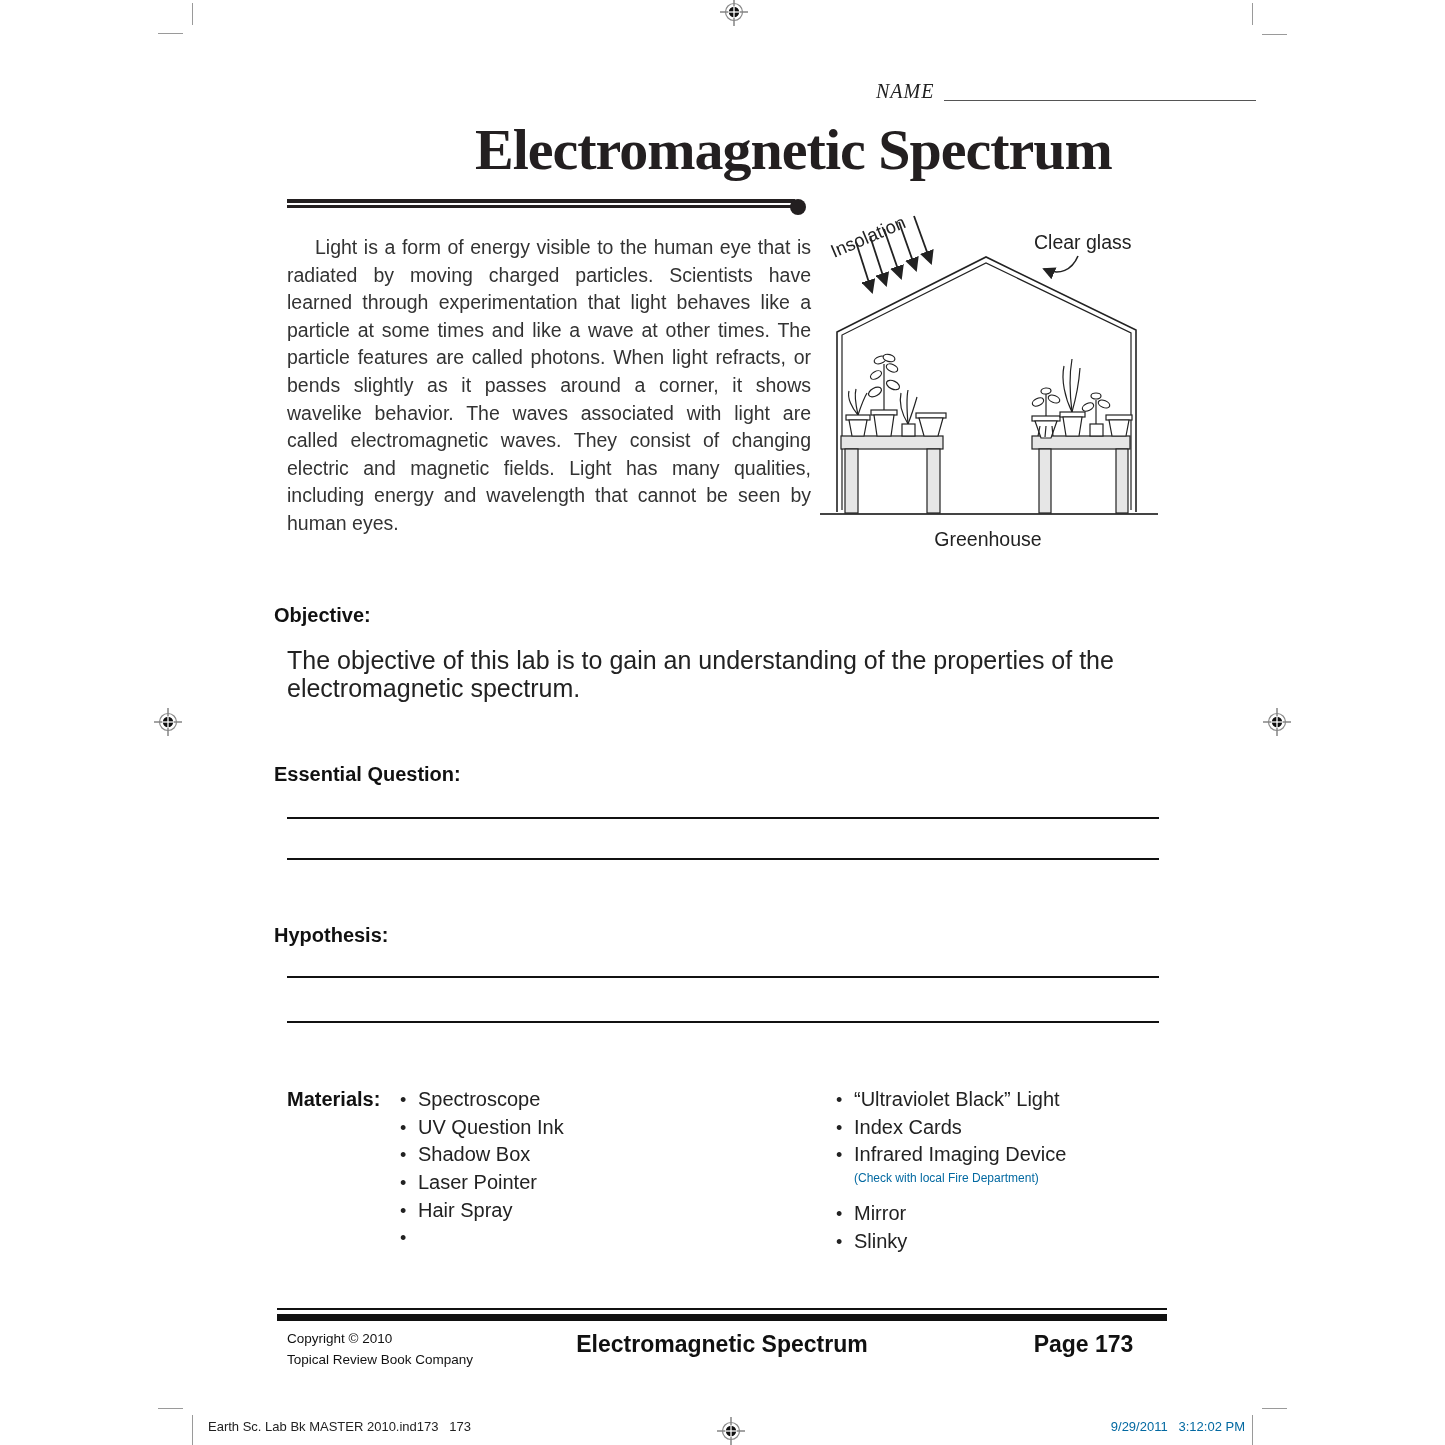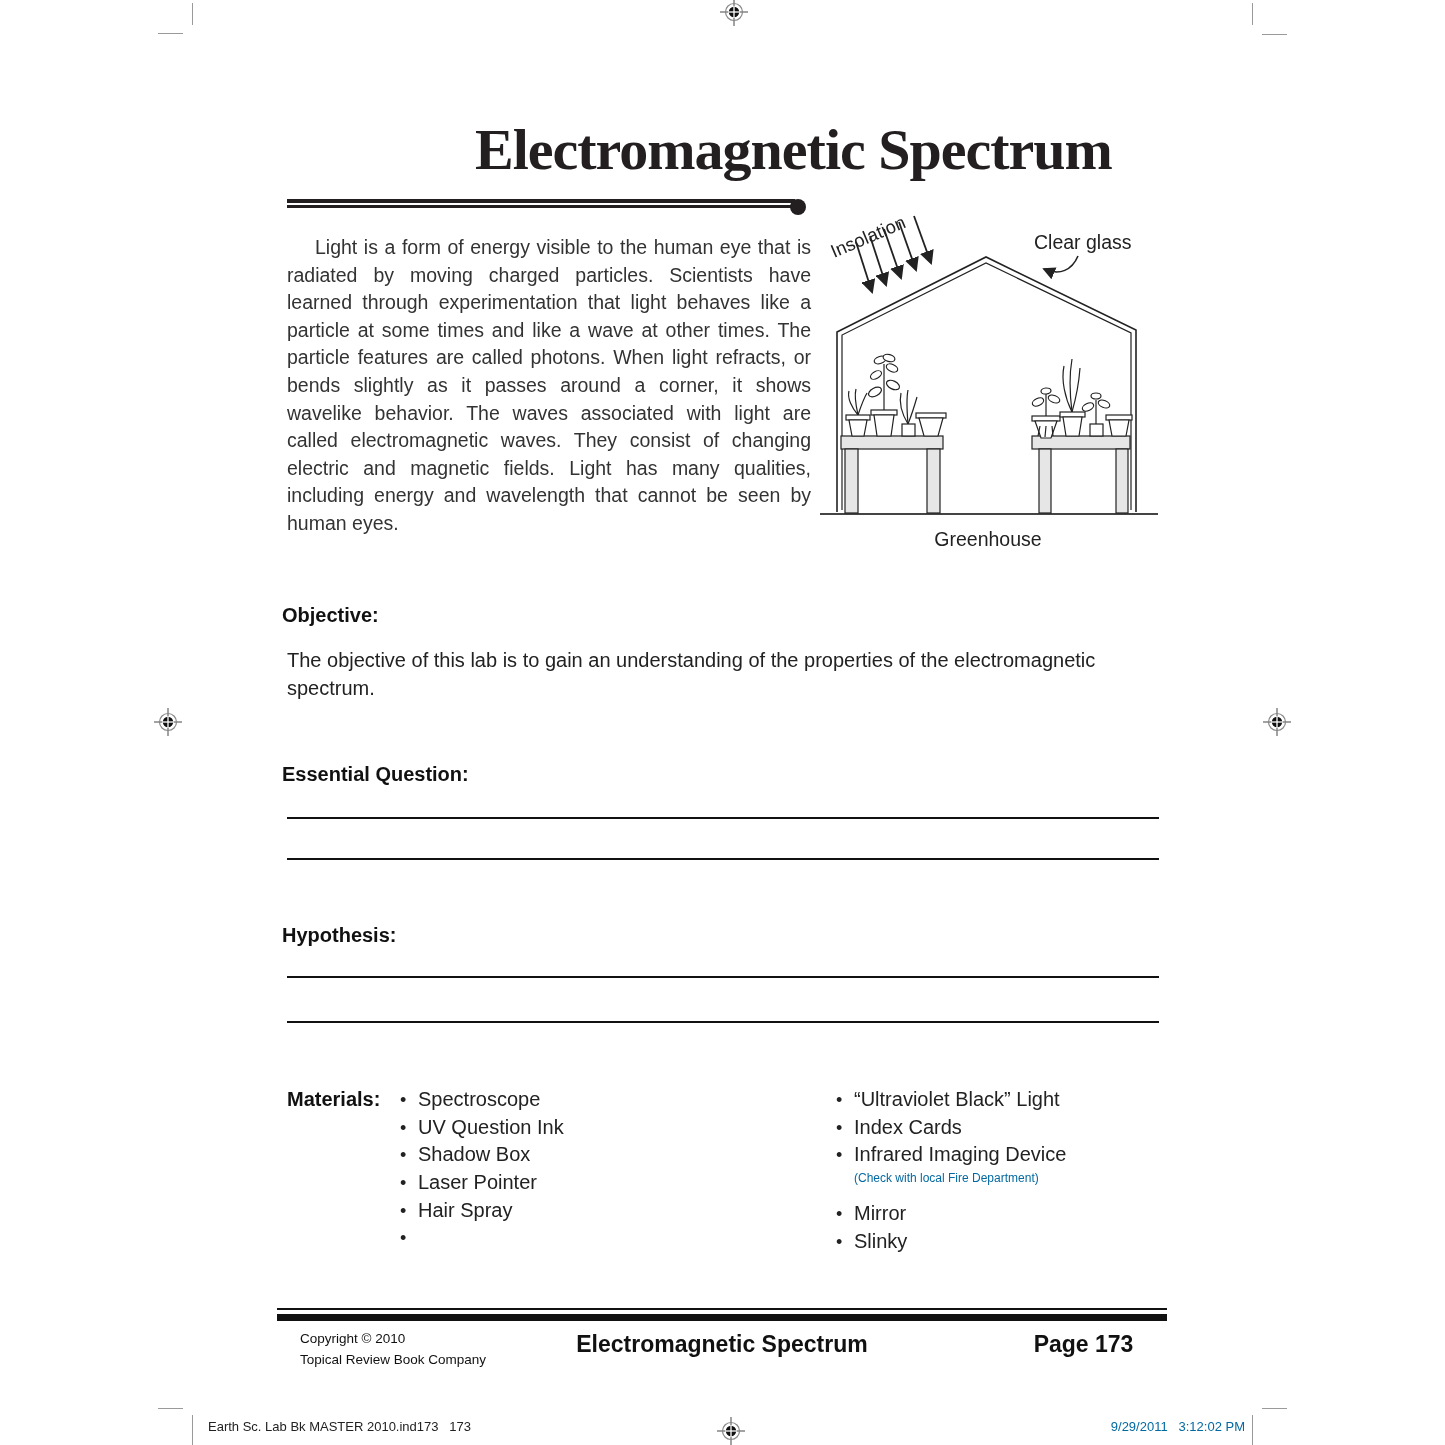--- a/index.html
+++ b/index.html
@@ -24,38 +24,38 @@
   .title-rule { position:absolute; left:287px; top:199px; width:508px; height:9px; border-top:4px solid #231f20; border-bottom:3px solid #231f20; }
   .title-rule-dot { position:absolute; left:503px; top:-4px; width:16px; height:16px; border-radius:50%; background:#231f20; }
 
   
   .intro { position:absolute; left:287px; top:234px; width:524px; font-size:19.5px; line-height:27.6px; text-align:justify; text-indent:28px; color:#333; }
 
   
   .figure { position:absolute; left:816px; top:196px; width:350px; height:364px; }
 
   
-  .sec-heading { position:absolute; left:282px; font-size:20px; font-weight:bold; color:#111;text-align:right; }
-  .sec-body { position:absolute; left:287px; width:852px; font-size:20px; line-height:28px; color:#222; }
+  .sec-heading { position:absolute; left:274px; font-size:20px; font-weight:bold; color:#111;text-align:right; }
+  .sec-body { position:absolute; left:287px; width:852px; font-size:25px; line-height:28px; color:#222; }
   .answer-line { position:absolute; left:287px; width:872px; height:0; border-top:2px solid #111; }
 
   
   .materials-label { position:absolute; left:287px; top:1088px; font-size:20px; font-weight:bold; color:#111; }
   .mat-list { position:absolute; top:1088px; font-size:20px; color:#222; }
   .mat-left { left:400px; }
   .mat-right { left:836px; }
   .mat-item { display:flex; height:27.7px; align-items:flex-start; white-space:nowrap; }
   .bullet { width:18px; font-size:18px; line-height:25px; }
   .mat-note { font-size:12px; height:26px; padding-left:18px; white-space:nowrap; color:#0369a1; }
   .mt6 { margin-top:5px; }
 
   
   .footer-rule-thin { position:absolute; left:277px; top:1308px; width:890px; height:2px; background:#111; }
   .footer-rule-thick { position:absolute; left:277px; top:1314px; width:890px; height:7px; background:#111; }
-  .copyright { position:absolute; left:287px; top:1328px; font-size:13.5px; line-height:21px; color:#111;margin-left:13px; }
+  .copyright { position:absolute; left:287px; top:1328px; font-size:13.5px; line-height:21px; color:#111; }
   .footer-title { position:absolute; left:442px; top:1331px; width:560px; text-align:center; font-size:23px; font-weight:bold; color:#111; }
   .footer-page { position:absolute; left:1000px; top:1331px; width:167px; text-align:center; font-size:23px; font-weight:bold; color:#111; }
 
   
   .slug-left { position:absolute; left:208px; top:1419px; font-size:13px; color:#222; white-space:pre; }
   .slug-right { position:absolute; right:200px; top:1419px; font-size:13px; color:#0369a1; white-space:pre; text-align:right; }
 </style>
 </head>
 <body>
 
@@ -96,20 +96,24 @@
   </svg>
   <svg class="regmark" style="left:717px; top:1417px;" viewBox="0 0 28 28">
     <line x1="14" y1="0" x2="14" y2="28" stroke="#666" stroke-width="1.2"></line>
     <line x1="0" y1="14" x2="28" y2="14" stroke="#666" stroke-width="1.2"></line>
     <circle cx="14" cy="14" r="8.5" fill="none" stroke="#888" stroke-width="1.2"></circle>
     <circle cx="14" cy="14" r="5.2" fill="#111"></circle>
     <line x1="14" y1="8" x2="14" y2="20" stroke="#fff" stroke-width="1.3"></line>
     <line x1="8" y1="14" x2="20" y2="14" stroke="#fff" stroke-width="1.3"></line>
   </svg>
 
+  <div class="name-row">
+    <span class="name-label">NAME</span>
+    <span class="name-line"></span>
+  </div>
 
   <div class="page-title">Electromagnetic Spectrum</div>
   <div class="title-rule">
     <div class="title-rule-dot"></div>
   </div>
 
   <p class="intro">Light is a form of energy visible to the human eye that is radiated by moving charged particles. Scientists have learned through experimentation that light behaves like a particle at some times and like a wave at other times. The particle features are called photons. When light refracts, or bends slightly as it passes around a corner, it shows wavelike behavior. The waves associated with light are called electromagnetic waves. They consist of changing electric and magnetic fields. Light has many qualities, including energy and wavelength that cannot be seen by human eyes.</p>
 
   <svg class="figure" viewBox="0 0 350 364">
     <defs>

